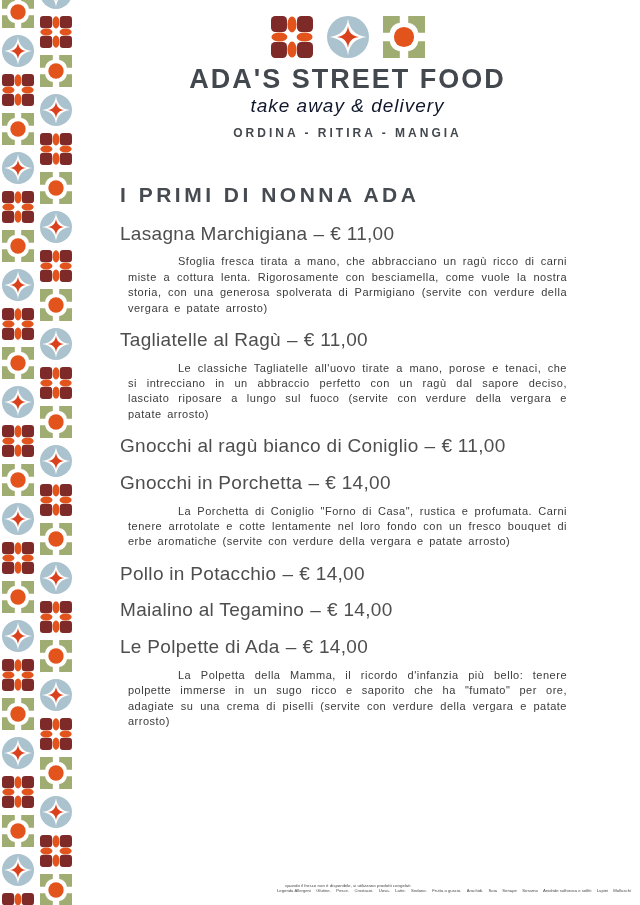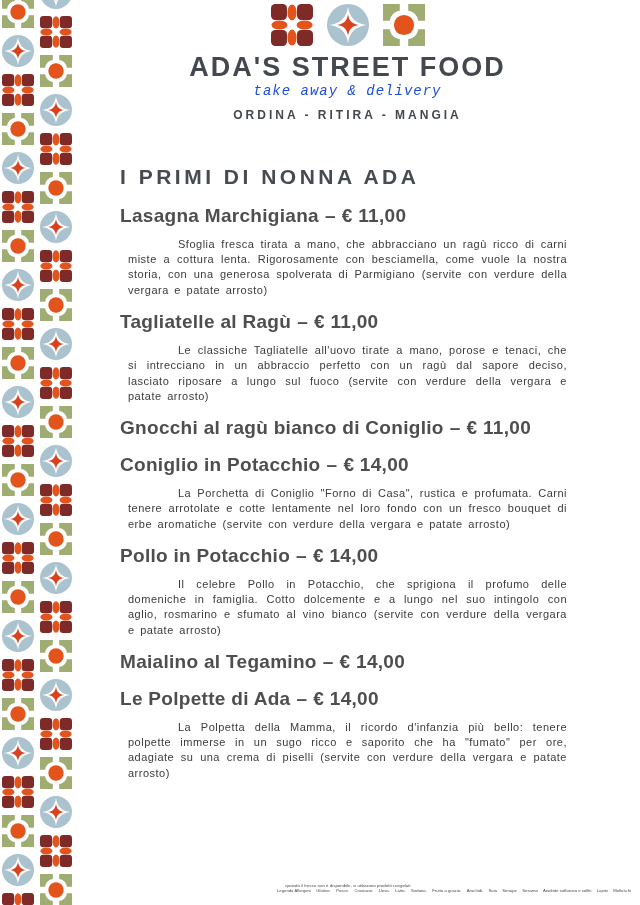--- a/index.html
+++ b/index.html
@@ -7,46 +7,46 @@
     width:640px;height:905px;
     background:#ffffff;
     font-family:"Liberation Sans",sans-serif;
     position:relative;overflow:hidden;
     -webkit-font-smoothing:antialiased;
   }
   .border-strip{position:absolute;left:0;top:0;}
   .content{position:absolute;left:120px;top:0;width:455px;}
 
   
-  .logo{ text-align:center;padding-top:4px; }
+  .logo{ text-align:center;padding-top:16px; }
   .logo-icons{display:flex;justify-content:center;gap:14px;}
   .logo-icons svg{display:block;}
   .brand-title{
     margin:7px 0 0;font-size:27px;font-weight:bold;
     letter-spacing:2px;color:#43484e;line-height:1.1;
   }
   .brand-script{
-    font-family:Liberation Mono, monospace;font-style:italic;
-    font-size:14px;color:#1d4ed8;margin-top:0;letter-spacing:1px;line-height:1.15;
+    font-family:Liberation Sans, sans-serif;font-style:italic;
+    font-size:19px;color:#0f172a;margin-top:0;letter-spacing:1px;line-height:1.15;
   }
   .brand-tagline{
     font-size:12px;font-weight:bold;letter-spacing:3px;
     color:#43484e;margin-top:9px;
   }
 
   
   .menu{margin-top:42px;}
   .section-heading{
     margin:16px 0 15px;font-size:21px;font-weight:bold;
     letter-spacing:3.5px;color:#464b51;line-height:1.2;
   }
   .section + .section{margin-top:8px;}
   .item{margin-bottom:12px;}
   .item-title{
-    font-size:19px;font-weight:700;color:#4e4e4e;
+    font-size:19px;font-weight:400;color:#4e4e4e;
     letter-spacing:0.3px;margin-bottom:4px;line-height:1.3;
   }
   .item-title .sep{margin:0 6px;}
   .item-desc{
     margin:8px;font-size:11px;line-height:1.4;color:#3b3b3b;
     text-align:justify;text-indent:50px;letter-spacing:0.5px;word-spacing:2px;
   }
 
   
   .fineprint{
@@ -145,30 +145,29 @@
         <div class="item-title">
           <span>Gnocchi al ragù bianco di Coniglio</span><span class="sep">–</span><span>€ 11,00</span>
         </div>
       </div>
     </section>
 
     <section class="section">
 
       <div class="item">
         <div class="item-title">
-          <span>Coniglio in Potacchio</span><span class="sep">–</span><span>€ 14,00</span>
+          <span>Gnocchi in Porchetta</span><span class="sep">–</span><span>€ 14,00</span>
         </div>
         <p class="item-desc">La Porchetta di Coniglio "Forno di Casa", rustica e profumata. Carni tenere arrotolate e cotte lentamente nel loro fondo con un fresco bouquet di erbe aromatiche (servite con verdure della vergara e patate arrosto)</p>
       </div>
 
       <div class="item">
         <div class="item-title">
           <span>Pollo in Potacchio</span><span class="sep">–</span><span>€ 14,00</span>
         </div>
-        <p class="item-desc">Il celebre Pollo in Potacchio, che sprigiona il profumo delle domeniche in famiglia. Cotto dolcemente e a lungo nel suo intingolo con aglio, rosmarino e sfumato al vino bianco (servite con verdure della vergara e patate arrosto)</p>
       </div>
 
       <div class="item">
         <div class="item-title">
           <span>Maialino al Tegamino</span><span class="sep">–</span><span>€ 14,00</span>
         </div>
       </div>
 
       <div class="item">
         <div class="item-title">

